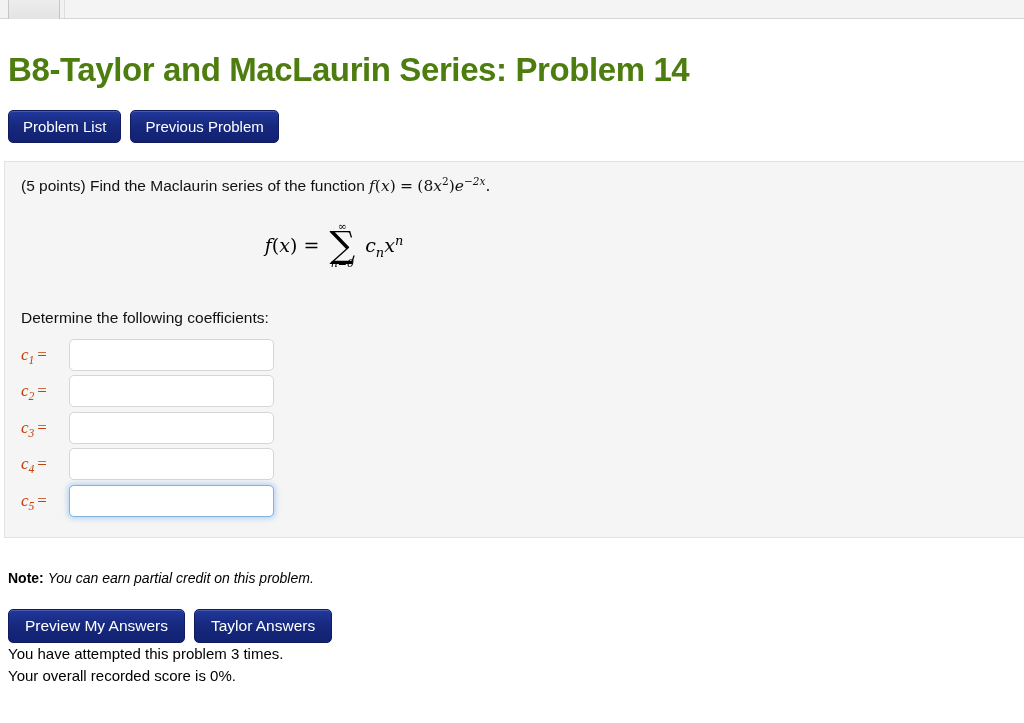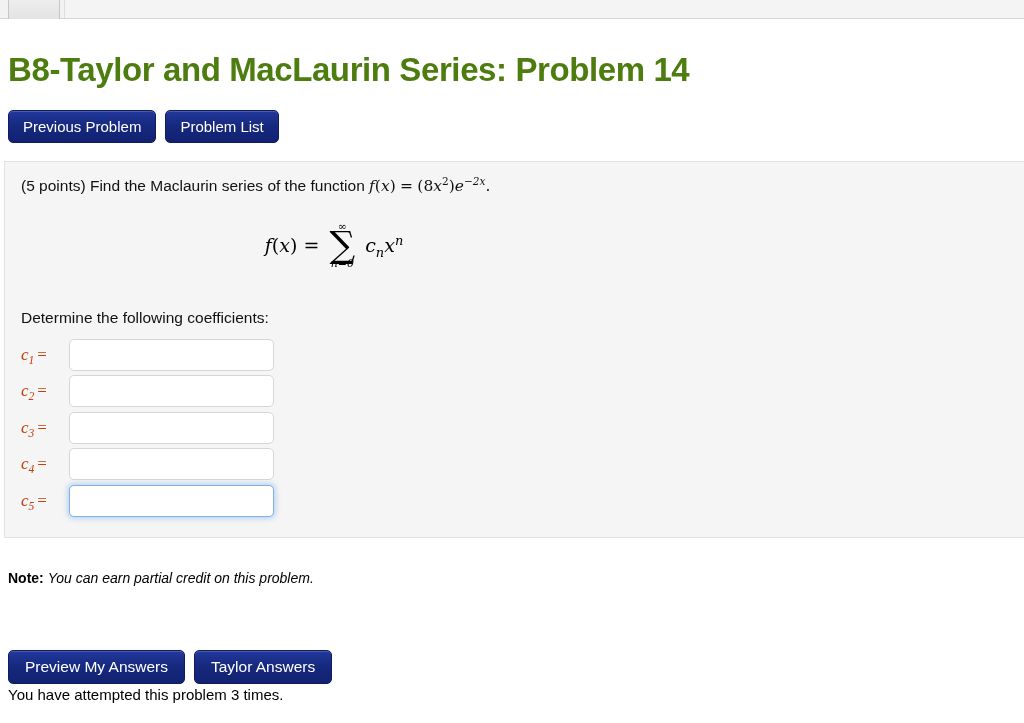--- a/index.html
+++ b/index.html
@@ -183,21 +183,21 @@
     color: #000;
   }
   .note b { font-weight: bold; }
   .note i { font-style: italic; }
 
   .action-row {
     margin-top: 23px;
     display: flex;
     gap: 9px;
   }
-  .btn.action { height: 34px; padding: 4px 16px; font-size: 15.5px; margin-top: 41px; }
+  .btn.action { height: 34px; padding: 4px 16px; font-size: 15.5px; }
 
   .status {
     font-size: 15px;
     color: #000;
     line-height: 1.42;
   }
 </style>
 </head>
 <body>
 
@@ -206,22 +206,22 @@
     <span></span>
   </div>
   <div class="top-strip-fill"></div>
 </div>
 
 <div class="page">
 
   <h1 class="title">B8-Taylor and MacLaurin Series: Problem 14</h1>
 
   <div class="nav-row">
+    <button class="btn">Problem List</button>
     <button class="btn">Previous Problem</button>
-    <button class="btn">Problem List</button>
   </div>
 
   <div class="panel">
 
     <div class="prob-statement">
       <span>(5 points) Find the Maclaurin series of the function</span><span>&nbsp;<span class="mi">f</span><span class="mo">(</span><span class="mi">x</span><span class="mo">)</span> <span class="mo">=</span> <span class="mo">(</span><span class="mn">8</span><span class="mi">x</span><sup class="exp mn">2</sup><span class="mo">)</span><span class="mi">e</span><sup class="exp mi">−2x</sup><span class="mo">.</span></span>
     </div>
 
     <div class="display-eq">
       <span class="mi">f</span><span class="mo">(</span><span class="mi">x</span><span class="mo">)</span>
@@ -271,15 +271,16 @@
     <i>You can earn partial credit on this problem.</i>
   </div>
 
   <div class="action-row">
     <button class="btn action">Preview My Answers</button>
     <button class="btn action">Taylor Answers</button>
   </div>
 
   <div class="status">
     <div>You have attempted this problem 3 times.</div>
+    <div>Your overall recorded score is 0%.</div>
   </div>
 
 </div>
 
 </body></html>

